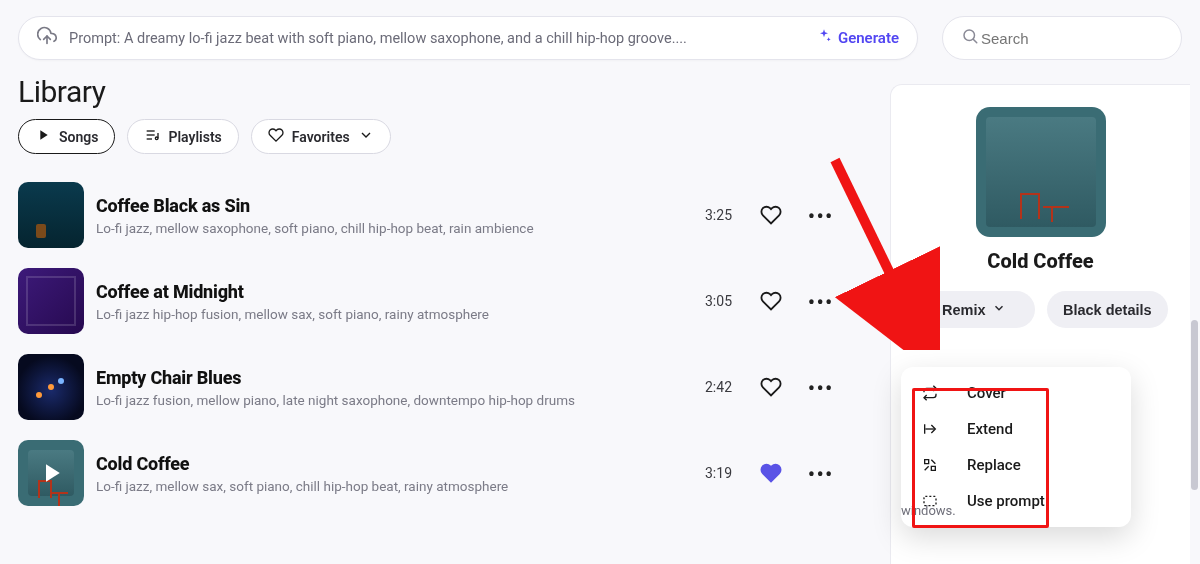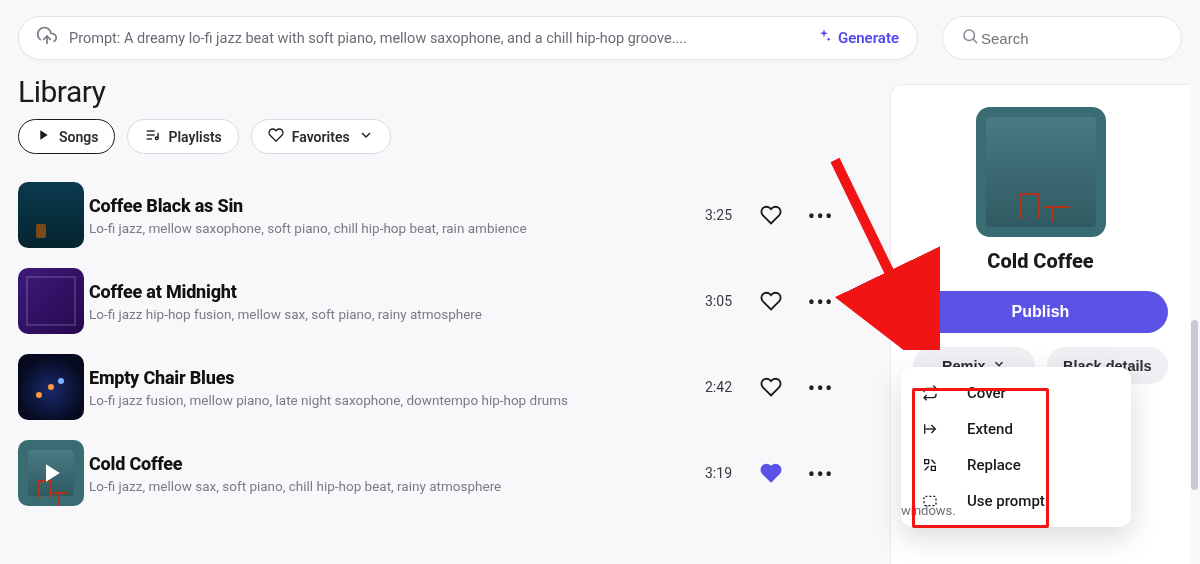--- a/index.html
+++ b/index.html
@@ -123,21 +123,21 @@
   .thumb .play-overlay {
     position: absolute;
     inset: 0;
     display: flex;
     align-items: center;
     justify-content: center;
     color: #fff;
   }
   .track-text {
     flex: 1;
-    padding-left: 5px;
+    padding-left: 12px;
     min-width: 0;
   }
   .track-title {
     font-size: 18px;
     font-weight: 800;
     letter-spacing: -0.2px;
     margin-bottom: 4px;
     color: #111;
   }
   .track-sub {
@@ -451,21 +451,20 @@
   </div>
 </div>
 
 <div class="detail-panel">
   <div class="detail-art art-cafe">
     <div class="fg"></div>
       <div class="chair" style="left:34%;bottom:14%;width:20px;height:26px;"></div>
       <div class="table" style="left:52%;bottom:22%;width:26px;"></div>
   </div>
   <div class="detail-title">Cold Coffee</div>
-  <button class="publish-btn">Publish</button>
   <div class="detail-actions">
     <button class="pill-btn">
       <span>Remix</span>
       <span>
         <svg viewBox="0 0 24 24" width="14" height="14" fill="none" stroke="#2a2a2f" stroke-width="2.5">
             <polyline points="6 9 12 15 18 9"></polyline>
           </svg>
       </span>
     </button>
     <button class="pill-btn">Black details</button>

